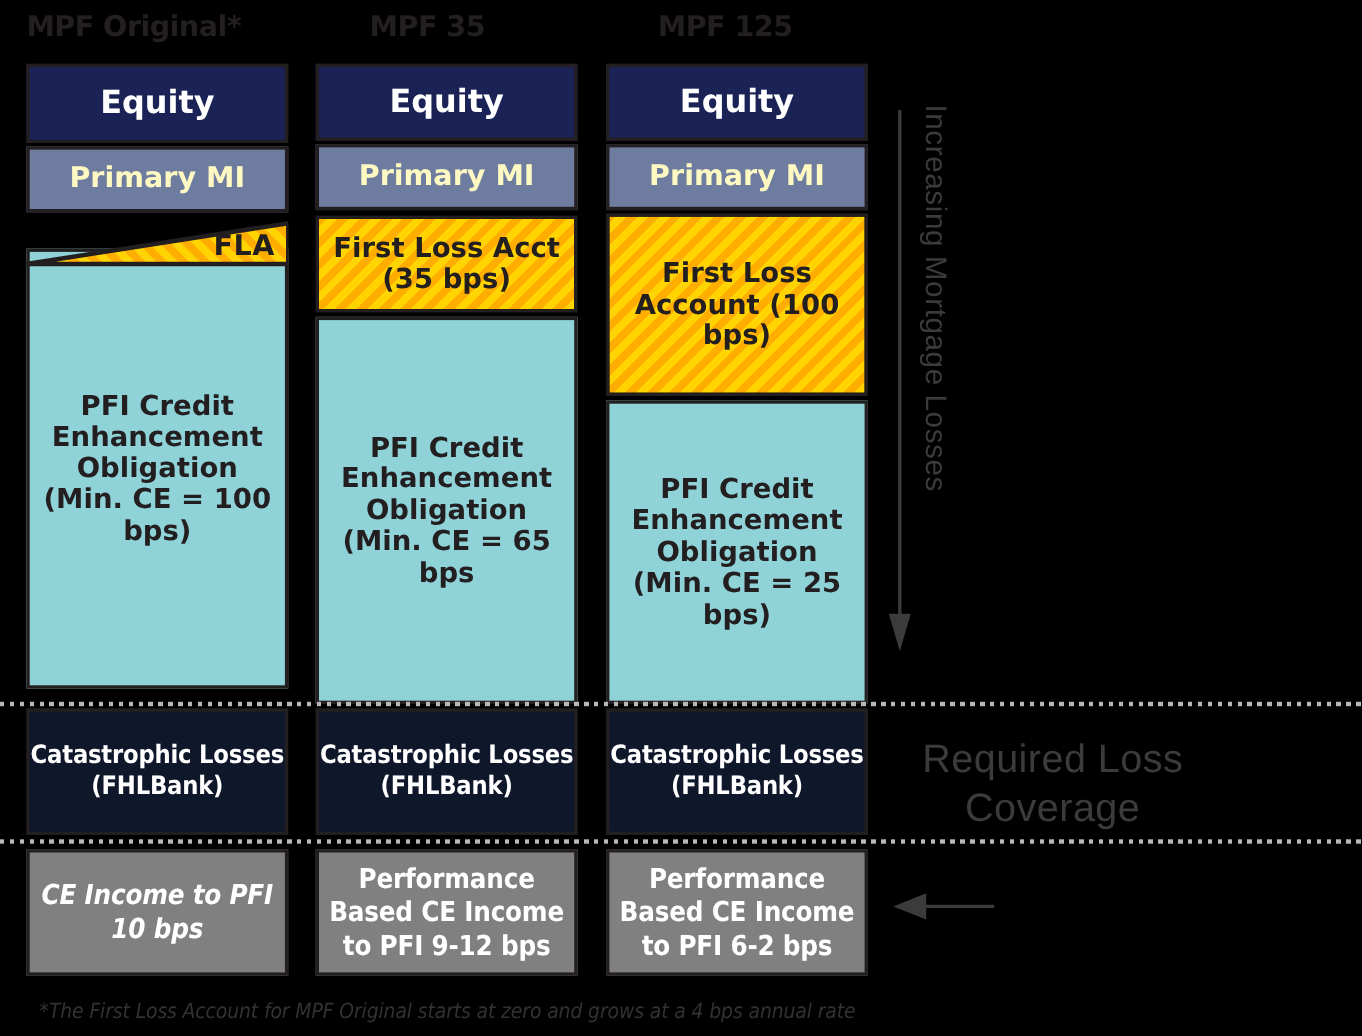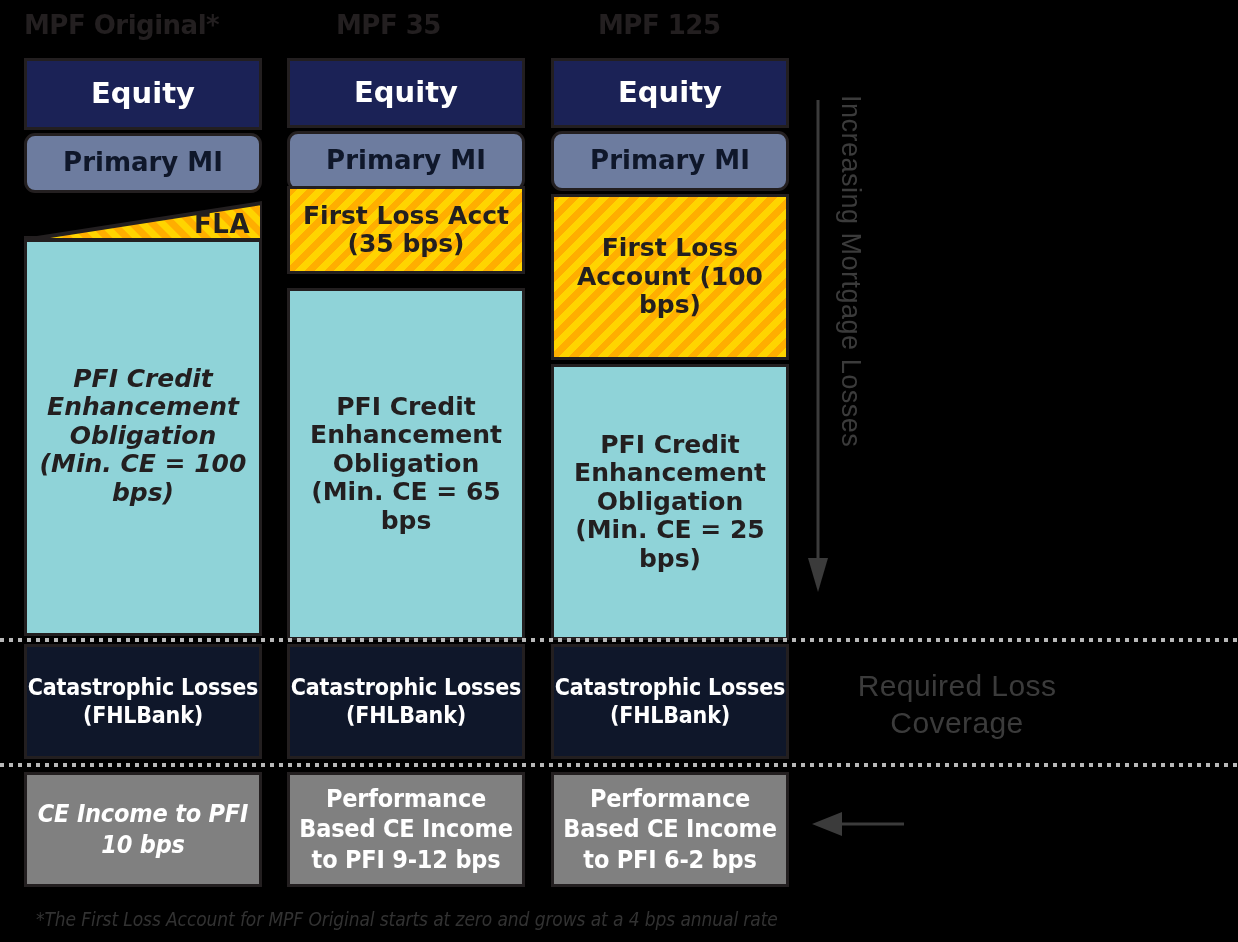--- a/index.html
+++ b/index.html
@@ -54,23 +54,22 @@
     line-height: 1.14;
   }
 
   .block-equity {
     background: #1b2256;
     color: #ffffff;
     font-size: 29px;
   }
   .block-mi {
     background: #6d7c9f;
-    color: #0f172a;
+    color: #fef9c3;
     font-size: 26px;
-    border-radius: 11px;
   }
   .block-fla {
     background:
       repeating-linear-gradient(
         -45deg,
         #ffd400 0px, #ffd400 7px,
         #ffae00 7px, #ffae00 14px
       );
     color: #231f20;
     font-size: 25px;
@@ -158,21 +157,21 @@
     white-space: nowrap;
   }
 
   #req-loss-label {
     position: absolute;
     left: 812px;
     top: 668px;
     width: 290px;
     text-align: center;
     font-family: "Liberation Sans", sans-serif;
-    font-size: 30px;
+    font-size: 36px;
     line-height: 1.22;
     color: #3b3b3b;
     letter-spacing: 0.4px;
   }
 
   #ce-income-row {
     position: absolute;
     left: 812px;
     top: 812px;
     display: flex;
@@ -203,42 +202,42 @@
 </head>
 <body>
 
 <div id="hdr-0" class="col-header">MPF Original*</div>
 <div id="hdr-1" class="col-header">MPF 35</div>
 <div id="hdr-2" class="col-header">MPF 125</div>
 
 <div id="stack-0" class="stack">
   <div class="block block-equity" style="top:0px;height:72px;">Equity</div>
   <div class="block block-mi" style="top:75px;height:60px;">Primary MI</div>
-  <div class="block block-pfi" style="top:178px;height:400px;padding:0 8px;font-style:italic;">PFI Credit Enhancement Obligation (Min. CE = 100 bps)</div>
+  <div class="block block-pfi" style="top:168px;height:400px;padding:0 8px;">PFI Credit Enhancement Obligation (Min. CE = 100 bps)</div>
   <div class="block block-cat" style="top:586px;height:115px;">Catastrophic Losses (FHLBank)</div>
   <div class="block block-ce" style="top:714px;height:115px;font-style:italic;">CE Income to PFI 10 bps</div>
 </div>
 
 <div class="fla-wedge">
   <svg width="238" height="44" viewBox="0 0 238 44">
     <defs>
       <pattern id="flaStripes" width="14" height="14" patternUnits="userSpaceOnUse" patternTransform="rotate(-45)">
         <rect width="14" height="14" fill="#ffd400"></rect>
         <rect width="7" height="14" fill="#ffae00"></rect>
       </pattern>
     </defs>
     <polygon points="0,41 238,4 238,41" fill="url(#flaStripes)" stroke="#231f20" stroke-width="4" stroke-linejoin="miter"></polygon>
   </svg>
   <span class="fla-wedge-label">FLA</span>
 </div>
 
 <div id="stack-1" class="stack">
   <div class="block block-equity" style="top:0px;height:70px;">Equity</div>
   <div class="block block-mi" style="top:73px;height:60px;">Primary MI</div>
-  <div class="block block-fla" style="top:128px;height:88px;padding:0 6px;">First Loss Acct (35 bps)</div>
+  <div class="block block-fla" style="top:138px;height:88px;padding:0 6px;">First Loss Acct (35 bps)</div>
   <div class="block block-pfi" style="top:230px;height:352px;padding:0 8px;">PFI Credit Enhancement Obligation (Min. CE = 65 bps</div>
   <div class="block block-cat" style="top:586px;height:115px;">Catastrophic Losses (FHLBank)</div>
   <div class="block block-ce" style="top:714px;height:115px;">Performance Based CE Income to PFI 9-12 bps</div>
 </div>
 
 <div id="stack-2" class="stack">
   <div class="block block-equity" style="top:0px;height:70px;">Equity</div>
   <div class="block block-mi" style="top:73px;height:60px;">Primary MI</div>
   <div class="block block-fla" style="top:136px;height:166px;padding:0 8px;">First Loss Account (100 bps)</div>
   <div class="block block-pfi" style="top:306px;height:276px;padding:0 8px;">PFI Credit Enhancement Obligation (Min. CE = 25 bps)</div>

